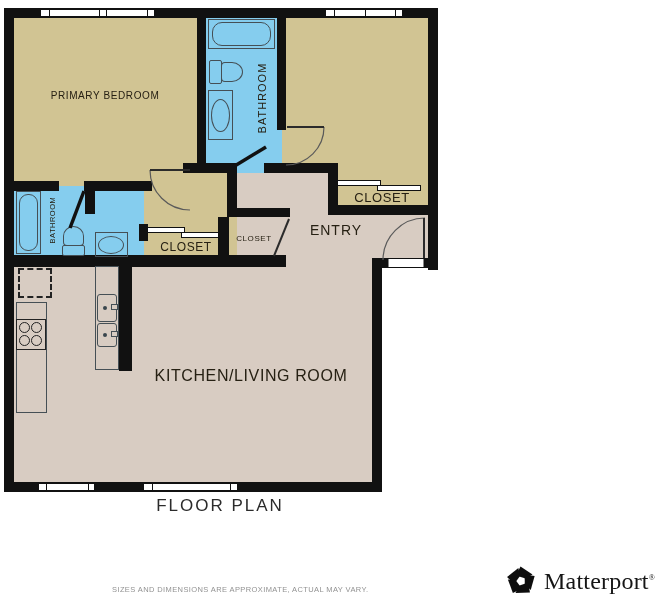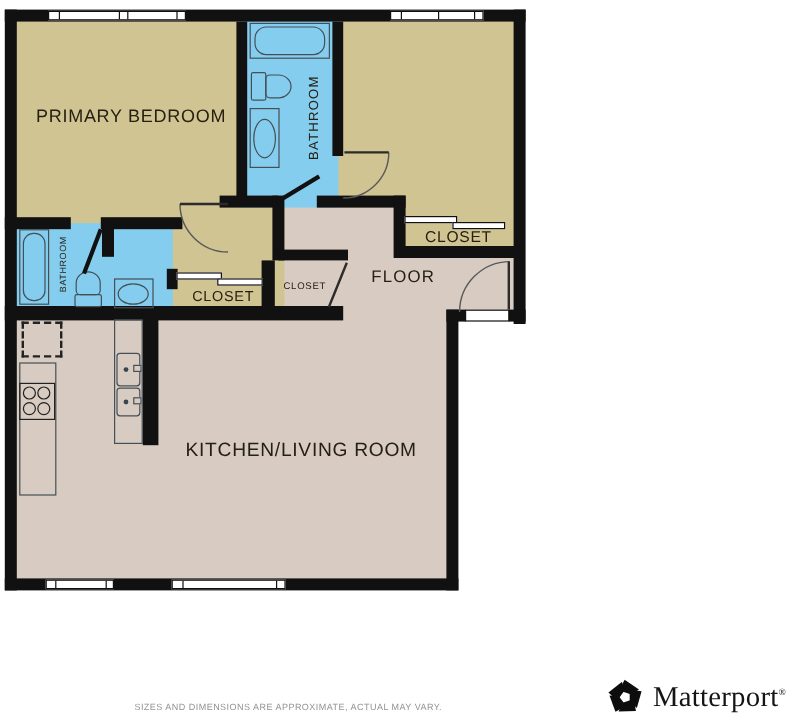--- a/index.html
+++ b/index.html
@@ -140,29 +140,30 @@
     <path d="M425,218 A42,42 0 0 0 383,260" fill="none" stroke="#5a5a5a" stroke-width="1.2"></path>
     <line x1="424" y1="218" x2="424" y2="258" stroke="#2b2b2b" stroke-width="2"></line>
 
     <line x1="233" y1="167" x2="266" y2="147" stroke="#111" stroke-width="3.5"></line>
 
     <line x1="84" y1="191" x2="70" y2="228" stroke="#111" stroke-width="3.5"></line>
 
     <line x1="289" y1="219" x2="274" y2="256" stroke="#2b2b2b" stroke-width="2"></line>
   </svg>
 
-  <div class="lbl" style="left:30px; top:90px; width:150px; font-size:15px;">PRIMARY BEDROOM</div>
+  <div class="lbl" style="left:30px; top:90px; width:150px; font-size:10px;">PRIMARY BEDROOM</div>
   <div class="lbl rot" style="left:217px; top:92px; width:90px; font-size:11px; letter-spacing:1px;">BATHROOM</div>
   <div class="lbl" style="left:342px; top:191px; width:80px; font-size:13px;">CLOSET</div>
-  <div class="lbl" style="left:296px; top:223px; width:80px; font-size:14px; letter-spacing:1px;">FLOOR</div>
+  <div class="lbl" style="left:296px; top:223px; width:80px; font-size:14px; letter-spacing:1px;">ENTRY</div>
   <div class="lbl" style="left:224px; top:235px; width:60px; font-size:8px;">CLOSET</div>
   <div class="lbl" style="left:146px; top:241px; width:80px; font-size:12px;">CLOSET</div>
   <div class="lbl rot" style="left:23px; top:216px; width:60px; font-size:7.5px; letter-spacing:0.5px;">BATHROOM</div>
   <div class="lbl" style="left:151px; top:367px; width:200px; font-size:16px;">KITCHEN/LIVING ROOM</div>
 
+  <div id="plan-title" style="left:120px; top:496px; width:200px;">FLOOR PLAN</div>
   <div id="brand">
     <svg width="32" height="32" viewBox="0 0 32 32">
       <g fill="#0d0d0d">
         <path d="M15.5 1.5 L27.5 9.5 L20.5 13.5 L11 10.5 Z"></path>
         <path d="M15.5 1.5 L27.5 9.5 L20.5 13.5 L11 10.5 Z" transform="rotate(72 16 16)"></path>
         <path d="M15.5 1.5 L27.5 9.5 L20.5 13.5 L11 10.5 Z" transform="rotate(144 16 16)"></path>
         <path d="M15.5 1.5 L27.5 9.5 L20.5 13.5 L11 10.5 Z" transform="rotate(216 16 16)"></path>
         <path d="M15.5 1.5 L27.5 9.5 L20.5 13.5 L11 10.5 Z" transform="rotate(288 16 16)"></path>
       </g>
     </svg>

